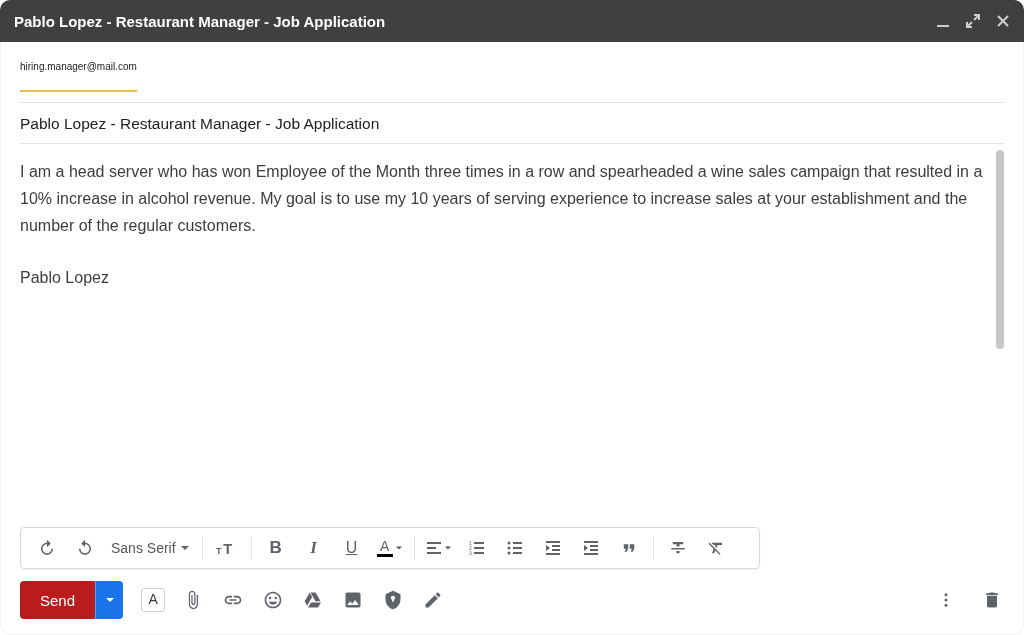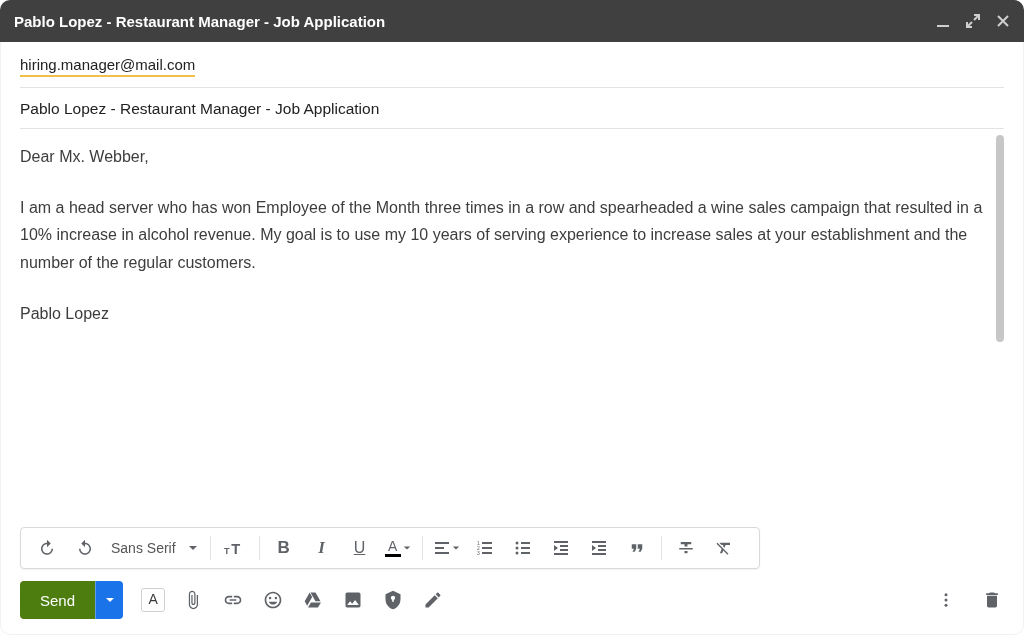--- a/index.html
+++ b/index.html
@@ -4,34 +4,34 @@
 <style>
   * { box-sizing: border-box; margin: 0; padding: 0; }
   html, body { width: 1024px; height: 635px; font-family: Arial, Helvetica, sans-serif; overflow: hidden; background: #fff; }
   .window { width: 1024px; height: 635px; display: flex; flex-direction: column; border-radius: 10px; overflow: hidden; box-shadow: 0 0 0 1px rgba(0,0,0,0.05) inset; }
   .titlebar { background: #404040; color: #fff; display: flex; align-items: center; padding: 0 14px; height: 42px; }
   .titlebar .title { font-size: 15px; font-weight: 600; flex: 1; }
   .titlebar .win-actions { display: flex; gap: 16px; align-items: center; }
   .titlebar .win-actions span { cursor: pointer; font-size: 16px; color: #cfcfcf; }
   .content { flex: 1; padding: 0 20px; display: flex; flex-direction: column; overflow: hidden; }
   .field-row { padding: 14px 0 10px; border-bottom: 1px solid #e3e3e3; }
-  .recipient-chip { display: inline-block; font-size: 15px; color: #222; border-bottom: 2px solid #f0c04a; padding-bottom: 2px; }
+  .recipient-chip { display: inline-block; font-size: 10px; color: #222; border-bottom: 2px solid #f0c04a; padding-bottom: 18px; }
   .subject-row { padding: 12px 0 10px; border-bottom: 1px solid #e3e3e3; font-size: 15.5px; color: #222; }
   .body-wrap { flex: 1; position: relative; overflow: hidden; }
   .body-scroll { position: absolute; inset: 0; padding: 14px 18px 14px 0; overflow-y: auto; }
   .body-scroll p { font-size: 16px; color: #3d3d3d; line-height: 1.7; margin-bottom: 24px; }
   .body-scroll p:last-child { margin-bottom: 16px; }
   .body-wrap .scrollbar { position: absolute; right: 0; top: 6px; width: 8px; height: 52%; background: #c7c7c7; border-radius: 4px; }
   .format-toolbar { height: 42px; border: 1px solid #d9d9d9; border-radius: 4px; margin: 0 0 8px 0; display: flex; align-items: center; padding: 0 8px; gap: 2px; box-shadow: 0 1px 2px rgba(0,0,0,0.06); width: 740px; }
   .ft-btn { width: 36px; height: 32px; display: flex; align-items: center; justify-content: center; color: #555; cursor: pointer; border-radius: 3px; }
   .ft-sep { width: 1px; height: 24px; background: #e3e3e3; margin: 0 4px; }
-  .font-pick { display: flex; align-items: center; gap: 12px; color: #555; font-size: 14px; padding: 0 6px; cursor: pointer; height: 32px; border-radius: 3px; }
+  .font-pick { display: flex; align-items: center; gap: 4px; color: #555; font-size: 14px; padding: 0 6px; cursor: pointer; height: 32px; border-radius: 3px; }
   .bottom-bar { height: 58px; display: flex; align-items: center; padding: 0 20px 12px; gap: 10px; }
   .send-group { display: flex; height: 38px; }
-  .send-btn { background: #4d7c0f; color: #fff; border: none; padding: 0 20px; font-size: 15px; font-weight: 500; border-radius: 4px 0 0 4px; cursor: pointer; }
+  .send-btn { background: #b91c1c; color: #fff; border: none; padding: 0 20px; font-size: 15px; font-weight: 500; border-radius: 4px 0 0 4px; cursor: pointer; }
   .send-more { background: #1a73e8; color: #fff; width: 28px; display: flex; align-items: center; justify-content: center; border-radius: 0 4px 4px 0; border-left: 1px solid rgba(255,255,255,0.3); cursor: pointer; }
   .bb-icons { display: flex; align-items: center; gap: 16px; margin-left: 8px; flex: 1; }
   .bb-icon { color: #5f6368; cursor: pointer; display: flex; align-items: center; justify-content: center; width: 24px; height: 24px; }
   .text-color-icon { border: 1px solid #d0d0d0; border-radius: 3px; padding: 4px 6px; display: flex; flex-direction: column; align-items: center; gap: 2px; }
   .bb-right { display: flex; align-items: center; gap: 22px; }
   svg { display: block; }
 </style>
 </head>
 <body>
 
@@ -61,21 +61,20 @@
   <div class="content">
 
     <div class="field-row">
       <span class="recipient-chip">hiring.manager@mail.com</span>
     </div>
 
     <div class="subject-row">Pablo Lopez - Restaurant Manager - Job Application</div>
 
     <div class="body-wrap">
       <div class="body-scroll">
-        <p>Dear Mx. Webber,</p>
         <p>I am a head server who has won Employee of the Month three times in a row and spearheaded a wine sales campaign that resulted in a 10% increase in alcohol revenue. My goal is to use my 10 years of serving experience to increase sales at your establishment and the number of the regular customers.</p>
         <p>Pablo Lopez</p>
       </div>
       <div class="scrollbar"></div>
     </div>
 
     <div class="format-toolbar">
       <div class="ft-btn">
         <svg width="18" height="18" viewBox="0 0 24 24" fill="#5f6368">
             <path d="M12 5V1L7 6l5 5V7c3.3 0 6 2.7 6 6s-2.7 6-6 6-6-2.7-6-6H4c0 4.4 3.6 8 8 8s8-3.6 8-8-3.6-8-8-8z" transform="scale(-1,1) translate(-24,0)"></path>

